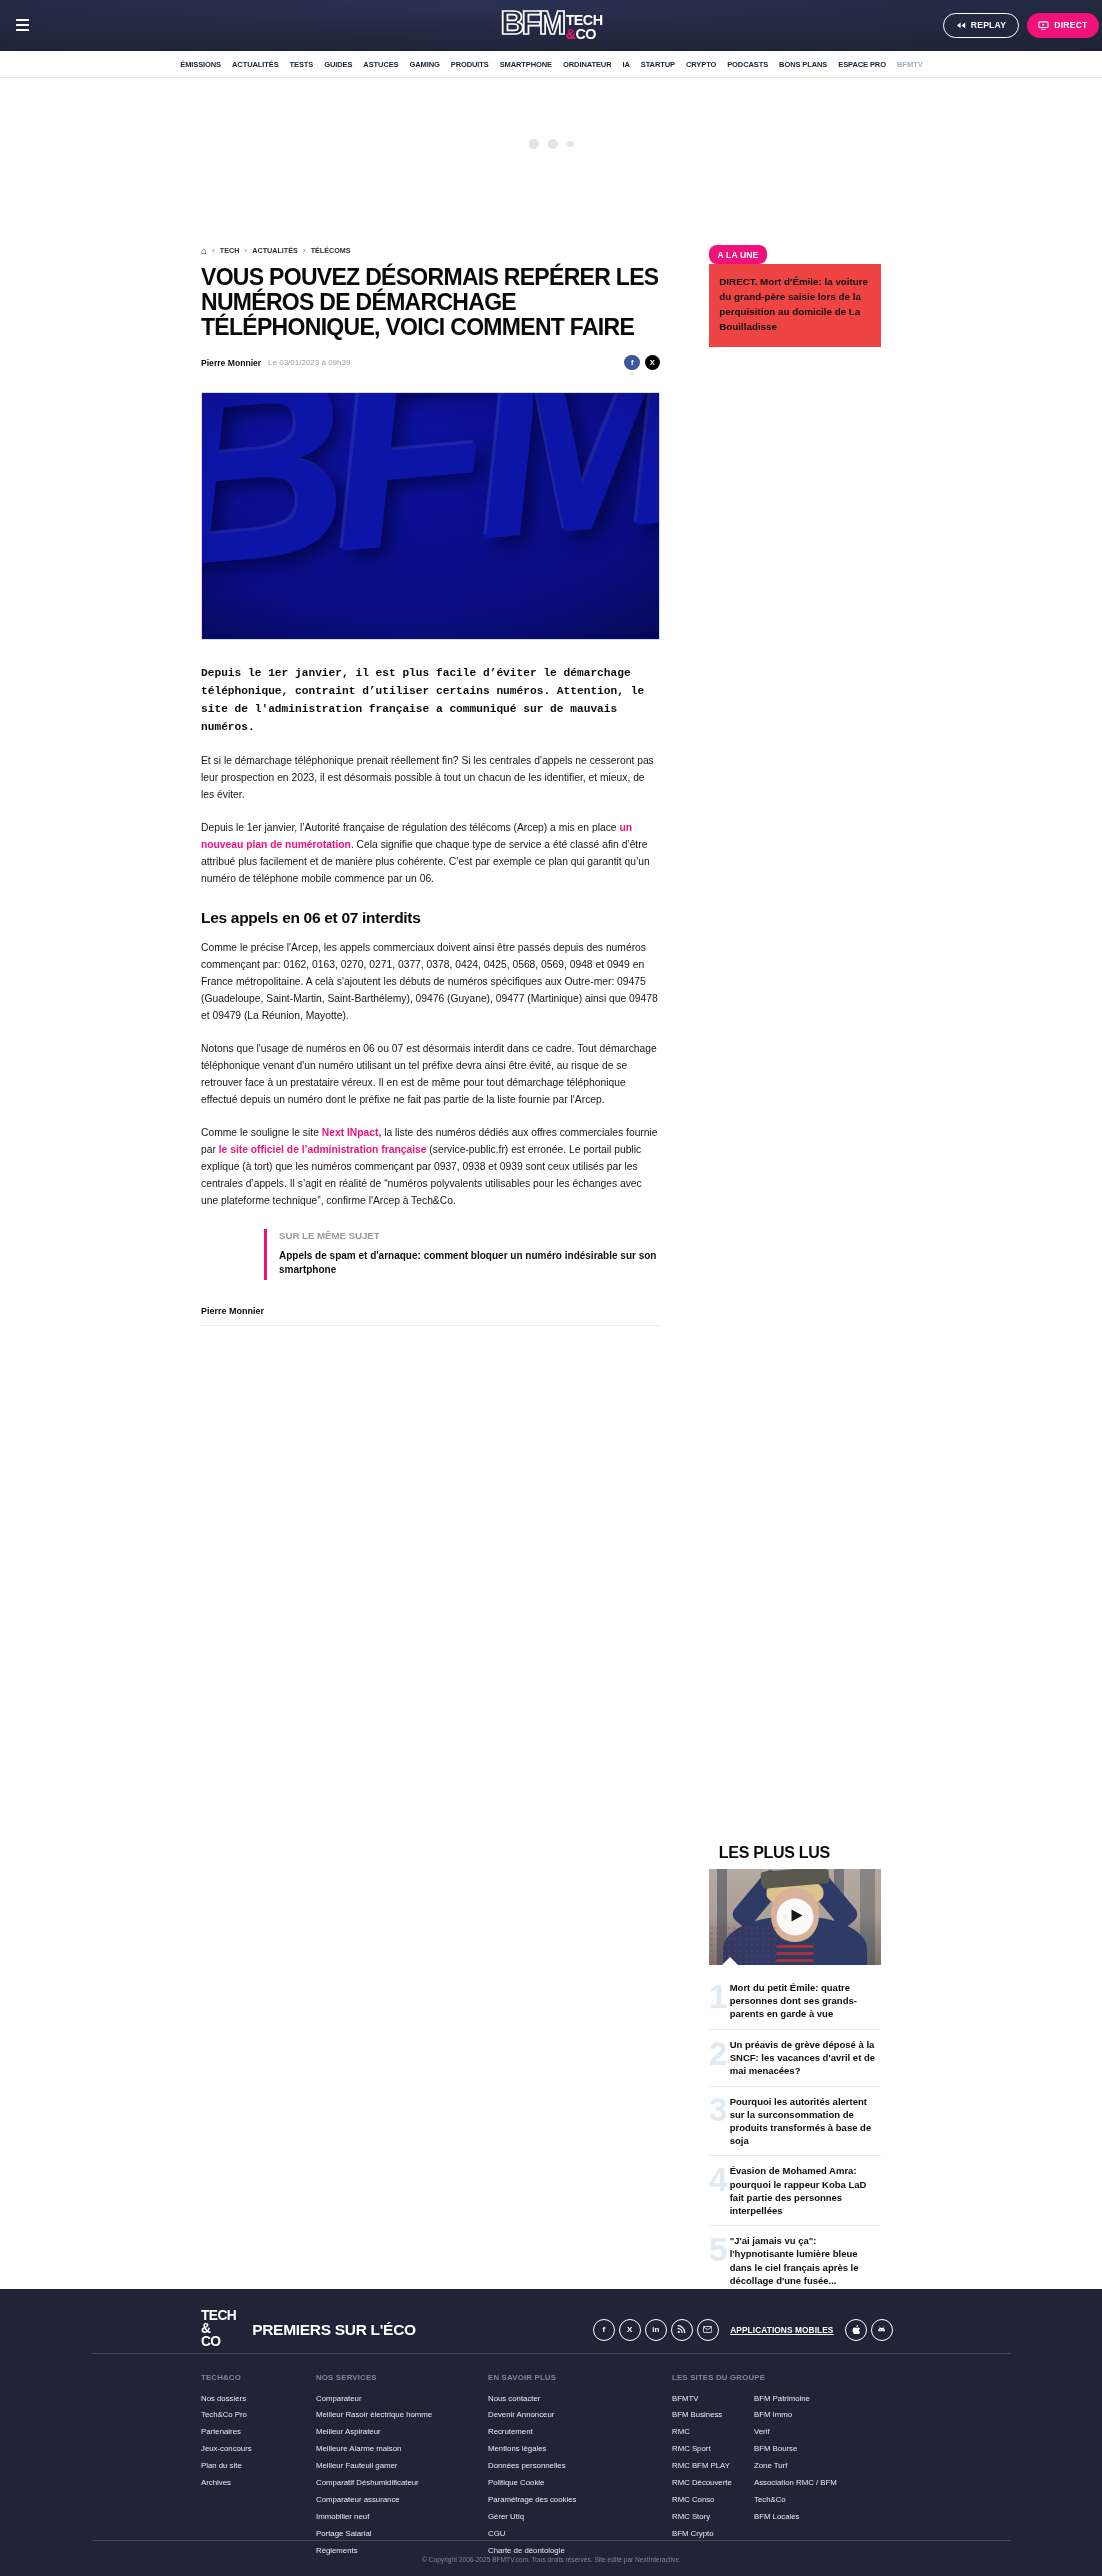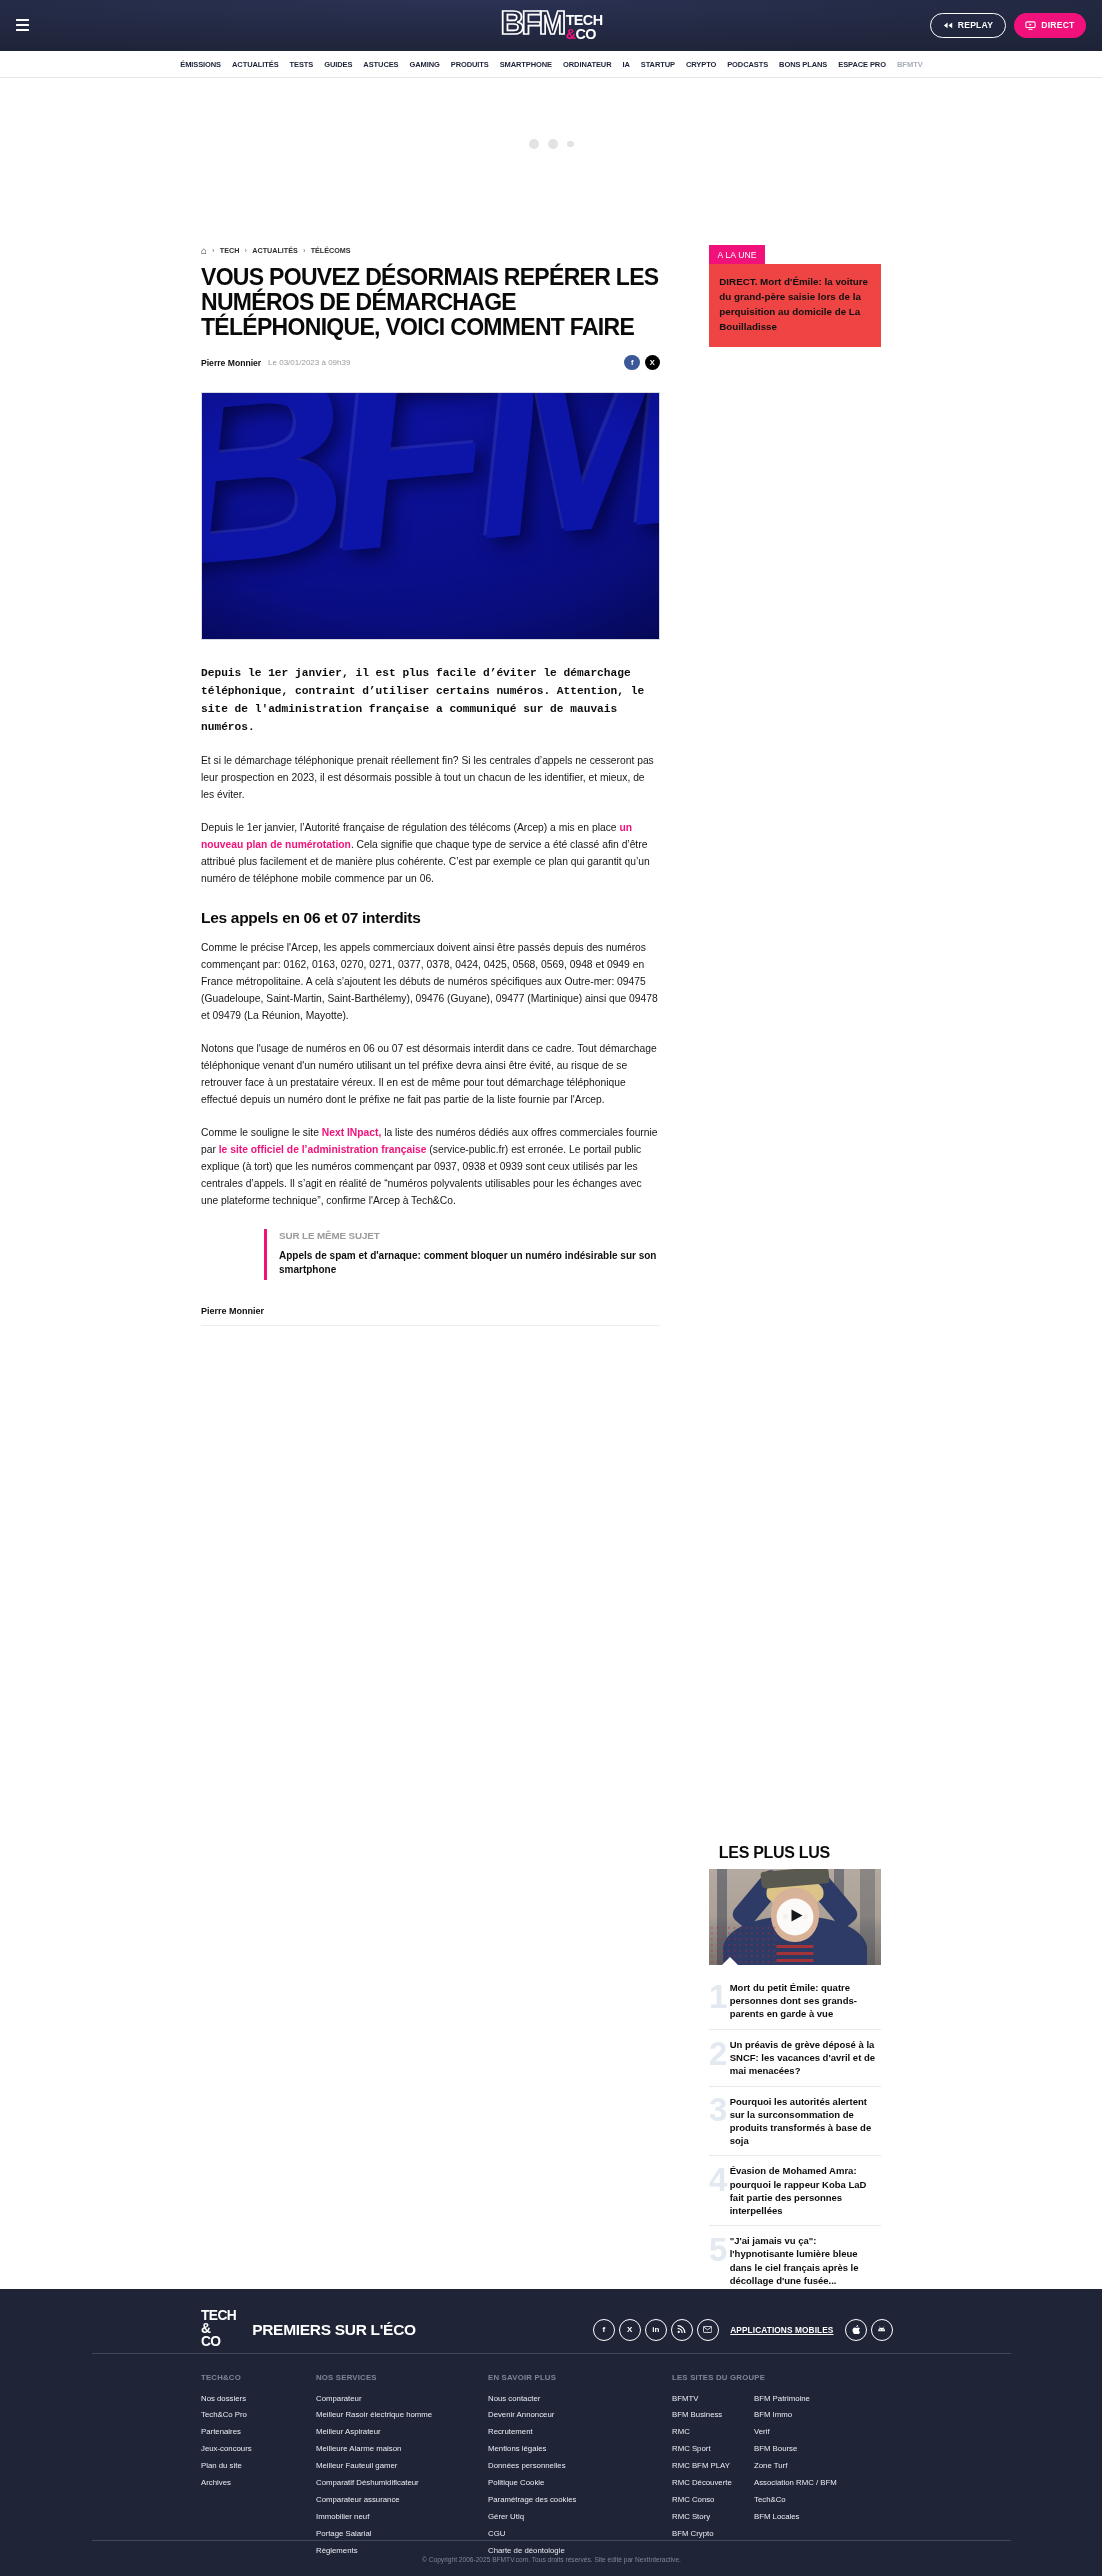--- a/index.html
+++ b/index.html
@@ -15,21 +15,21 @@
     display:flex; flex-direction:column; justify-content:space-between; padding:0; cursor:pointer;}
   .hamburger span { display:block; height:1.7px; background:#fff; border-radius:0.6px; }
   .hamburger span:nth-child(1){width:12.6px}.hamburger span:nth-child(2){width:12.6px}.hamburger span:nth-child(3){width:12.6px}
   .logo { position:absolute; left:50%; top:5.7px; transform:translateX(-50%); display:flex; align-items:flex-start; }
   .logo-bfm { font-size:33px; line-height:33px; font-weight:800; letter-spacing:-2.9px;
     color:rgba(25,30,48,0.15); -webkit-text-stroke:1.7px #fff; font-style:normal; }
   .logo-stack { margin-left:2.3px; margin-top:8px; line-height:0.92; font-weight:800; }
   .logo-tech { color:#fff; font-size:14.4px; letter-spacing:-0.6px; display:block; }
   .logo-co { color:#fff; font-size:14.4px; letter-spacing:-0.6px; display:block; margin-top:0.6px;}
   .amp { color:#F0127A; }
-  .header-actions { position:absolute; right:17px; top:12.6px; display:flex; gap:8px; }
+  .header-actions { position:absolute; right:4px; top:12.6px; display:flex; gap:8px; }
   .pill { height:25px; border-radius:12.6px; display:flex; align-items:center; gap:5.2px;
     font-weight:700; font-size:8.6px; color:#fff; letter-spacing:0.2px; cursor:pointer; }
   .btn-replay { background:transparent; border:1.1px solid #fff; padding:0 11.5px; }
   .btn-direct { background:#F0127A; border:none; padding:0 11.5px; }
 
   
   .mainnav { height:27px; background:#fff; border-bottom:0.6px solid #e5e5e5;
     display:flex; justify-content:center; align-items:center; }
   .mainnav ul { list-style:none; margin:0; padding:0; display:flex; gap:11px; align-items:center; }
   .nav-link { font-size:7.5px; font-weight:700; color:#1c2237; letter-spacing:-0.1px; }
@@ -71,22 +71,22 @@
 
   .related { margin:19.5px 0 0 63px; border-left:3.4px solid #F0127A; padding:1.1px 0 2.3px 12px; }
   .related-label { color:#9b9b9b; font-weight:700; font-size:9.8px; letter-spacing:-0.1px; }
   .related-link { display:block; margin-top:7.5px; font-size:10px; line-height:14.4px; font-weight:700; color:#101010; }
 
   .signature { margin-top:26.4px; font-weight:700; font-size:9px; color:#0e0e0e;
     padding-bottom:9.2px; border-bottom:0.6px solid #ececec; }
 
   
   .sidebar-une { position:absolute; left:709px; top:167px; width:172px; }
-  .une-badge { display:inline-block; background:#F0127A; color:#fff; font-weight:400; font-size:8.6px;
-    padding:4.6px 8.6px; letter-spacing:0.1px; }
+  .une-badge { display:inline-block; background:#F0127A; color:#fff; font-weight:700; font-size:8.6px;
+    padding:4.6px 8.6px; letter-spacing:0.1px;border-radius:8px; }
   .une-box { background:#ef4444; padding:9.8px 10.3px 12.6px; }
   .une-link { display:block; font-size:9.8px; line-height:15px; font-weight:700; color:#101010; }
 
   .mostread { position:absolute; left:709px; top:1766px; width:172px; }
   .mr-title { margin:0 0 6.9px 9.8px; font-size:16px; font-weight:800; letter-spacing:-0.3px; color:#0a0a0a; }
   .thumb { width:172px; height:96px; position:relative; overflow:hidden; cursor:pointer;
     background:linear-gradient(180deg,#b5aaa1 0%,#aba196 50%,#98908a 62%,#7a746d 100%); }
   .t-rail { position:absolute; top:0; bottom:0; width:10.3px; background:rgba(40,52,70,0.45); }
   .t-rail.r1{left:8px}.t-rail.r2{right:37px}.t-rail.r3{right:5.7px;width:15px;background:rgba(40,52,70,0.3)}
   .t-arm { position:absolute; width:23px; height:63px; background:#2d3b66; border-radius:8px; top:-2.3px; }

